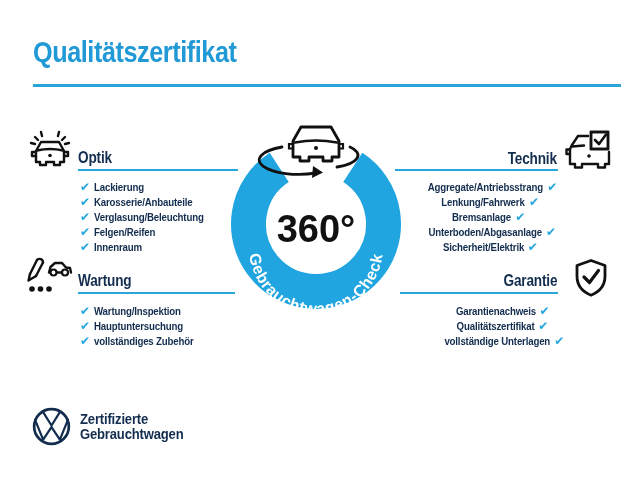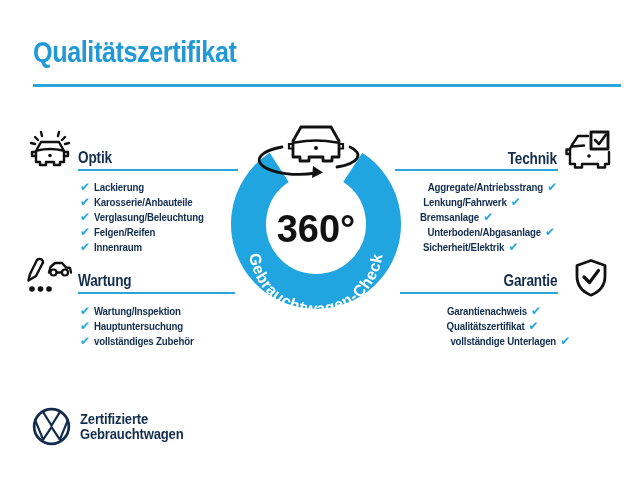--- a/index.html
+++ b/index.html
@@ -31,21 +31,21 @@
     letter-spacing:-0.2px;white-space:nowrap;display:inline-block;
   }
   .sec-head.left{transform:scaleX(0.85);transform-origin:left center;}
   .sec-head.right{transform:scaleX(0.85);transform-origin:right center;text-align:right;}
   .sec-rule{position:absolute;height:2px;background:var(--rule);}
   .items{position:absolute;display:flex;flex-direction:column;}
   .item-row{
     display:flex;align-items:center;height:15px;gap:4px;
     font-size:11px;font-weight:700;color:var(--navy);letter-spacing:-0.2px;white-space:nowrap;
   }
-  .items.right-col .item-row{justify-content:flex-start;}
+  .items.right-col .item-row{justify-content:center;}
   .check{color:var(--check);font-size:12px;line-height:12px;font-weight:400;}
   .item-label{display:inline-block;}
   .items.left-col .item-label{transform:scaleX(0.88);transform-origin:left center;}
   .items.right-col .item-label{transform:scaleX(0.88);transform-origin:right center;}
   .icon-abs{position:absolute;}
   .badge-svg{position:absolute;left:186px;top:100px;}
   .footer-text{
     position:absolute;left:80px;top:411px;
     font-size:15px;line-height:15px;font-weight:700;color:var(--navy);
     letter-spacing:-0.2px;display:inline-block;
@@ -172,21 +172,21 @@
     </div>
   </div>
 
   <svg class="icon-abs" style="left:574px;top:258px" width="34" height="40" viewBox="0 0 34 40">
     <path d="M17,2.5 L31,7.5 L31,18 C31,28.5 25,34 17,37.2 C9,34 3,28.5 3,18 L3,7.5 Z" fill="none" stroke="#111" stroke-width="2.8" stroke-linejoin="round"></path>
     <path d="M10,19 L15.5,24.5 L24.5,12.5" fill="none" stroke="#111" stroke-width="3.2" stroke-linecap="round" stroke-linejoin="round"></path>
   </svg>
 
   <div class="sec-head right" style="right:83px;top:272px">Garantie</div>
   <div class="sec-rule" style="right:82px;top:292px;width:158px"></div>
-  <div class="items right-col" style="right:70px;top:303px">
+  <div class="items right-col" style="right:76px;top:303px">
     <div class="item-row">
       <span class="item-label">Garantienachweis</span>
       <span class="check">✔</span>
     </div>
     <div class="item-row">
       <span class="item-label">Qualitätszertifikat</span>
       <span class="check">✔</span>
     </div>
     <div class="item-row">
       <span class="item-label">vollständige Unterlagen</span>

